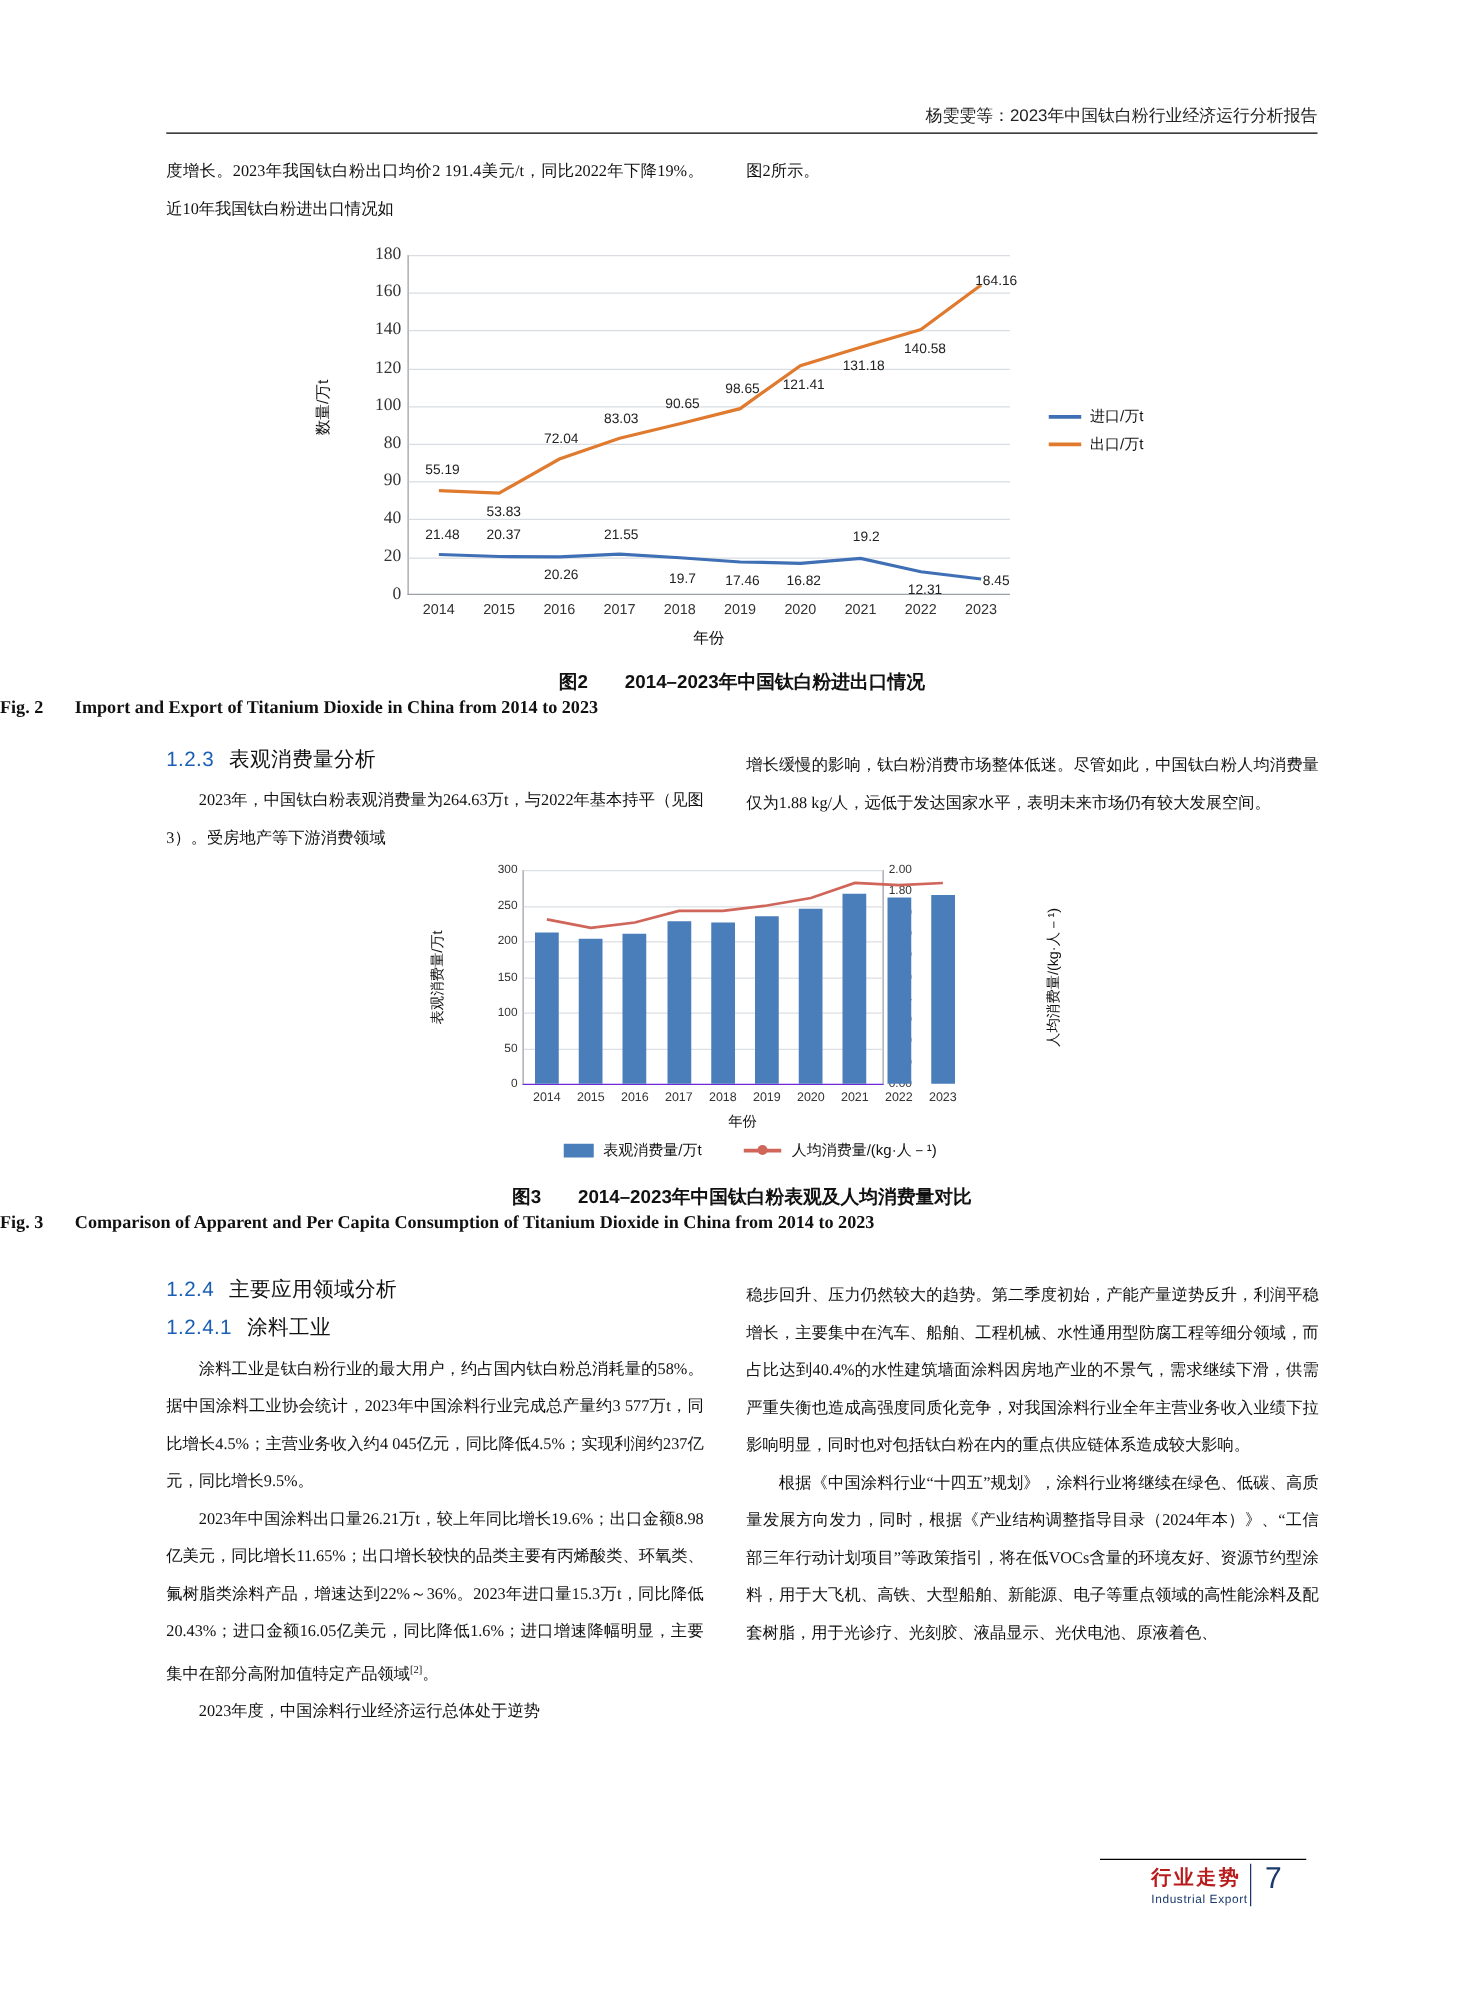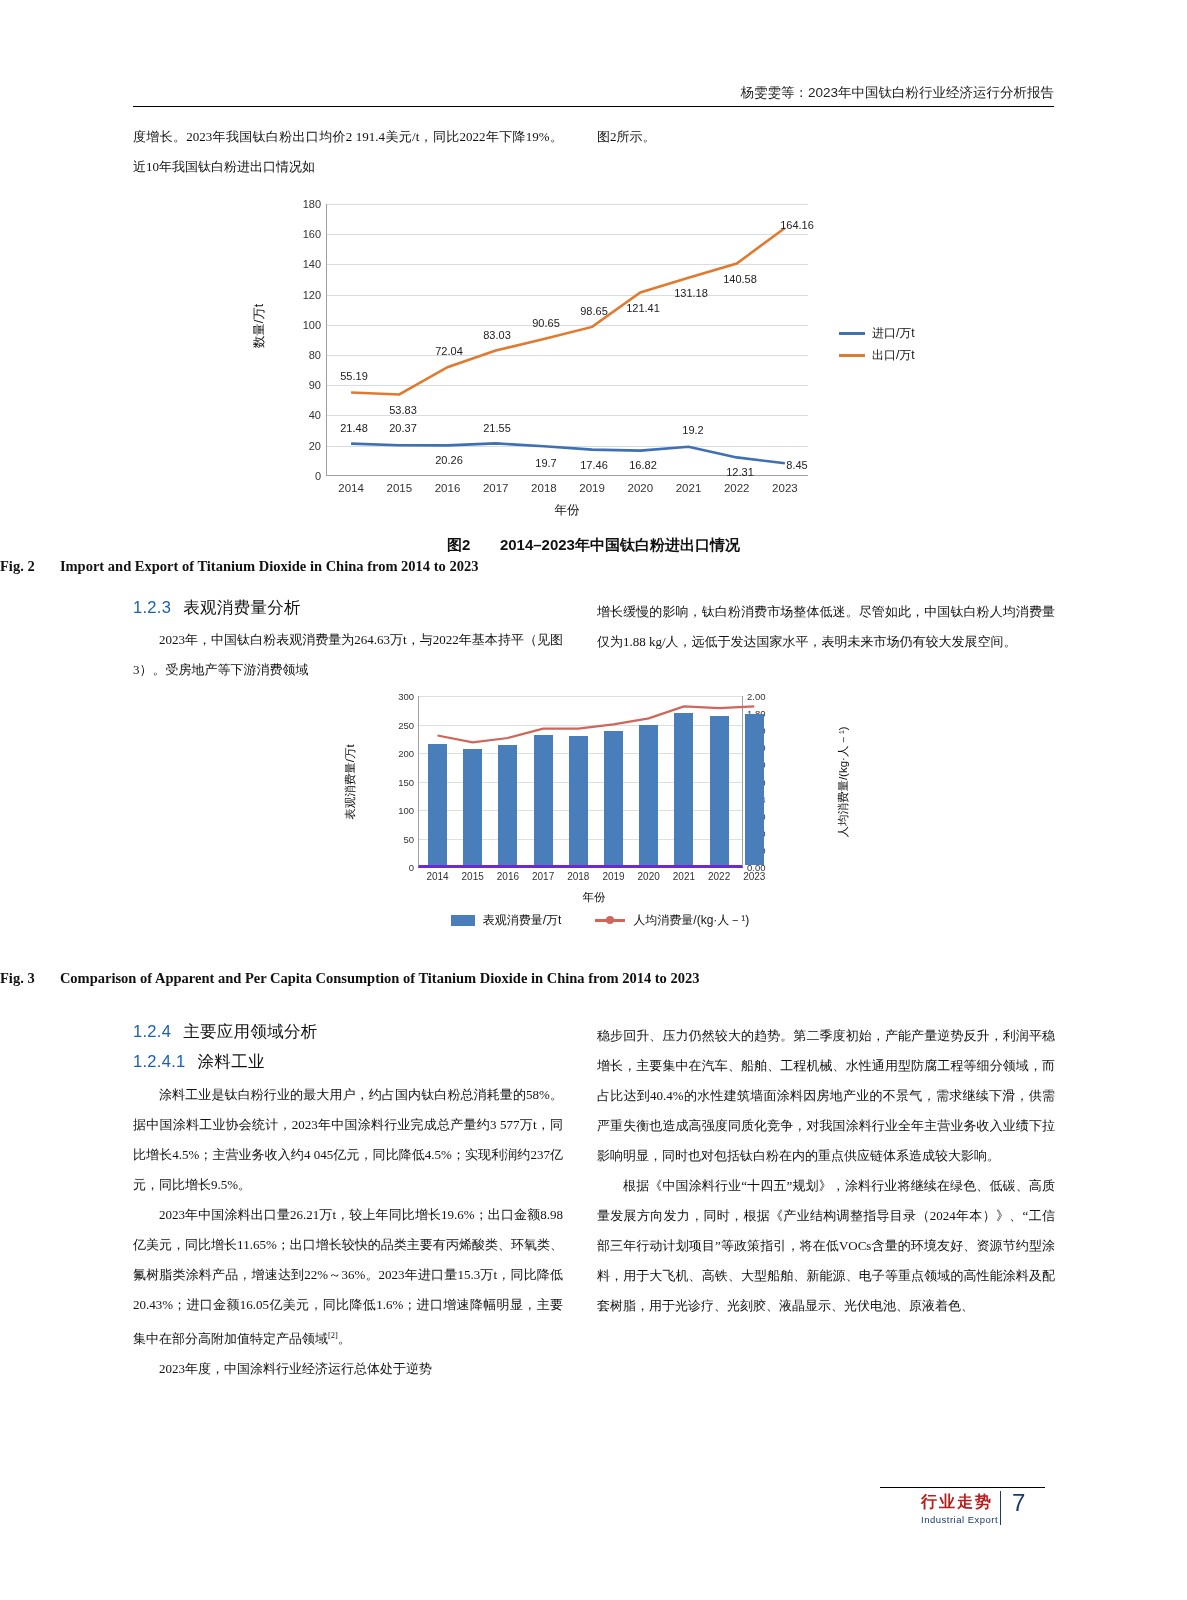--- a/index.html
+++ b/index.html
@@ -50,21 +50,21 @@
   
   #fig2{position:absolute;left:243px;top:196px;width:700px;height:320px;}
   #fig2 .plot{
     position:absolute;left:83px;top:8px;width:482px;height:272px;
     border-left:1px solid #9aa0a6;border-bottom:1px solid #9aa0a6;
     box-sizing:border-box;
   }
   #fig2 .gl{position:absolute;left:0;right:0;height:1px;background:#d9dde1;}
   #fig2 .ytick{
     position:absolute;right:100%;margin-right:6px;transform:translateY(-50%);
-    font-size:11px;color:#333;font-family:Liberation Sans, sans-serif;white-space:nowrap;text-align:right;
+    font-size:14px;color:#333;font-family:Liberation Serif, serif;white-space:nowrap;text-align:right;
   }
   #fig2 .xtick{
     position:absolute;top:100%;margin-top:7px;transform:translateX(-50%);
     font-size:11.5px;color:#333;font-family:"Liberation Sans",sans-serif;
   }
   #fig2 .ylab{
     position:absolute;left:16px;top:130px;transform:translate(-50%,-50%) rotate(-90deg);
     font-size:12.5px;font-family:"Liberation Sans",sans-serif;white-space:nowrap;
   }
   #fig2 .xlab{
@@ -78,23 +78,23 @@
   #fig2 .legend{
     position:absolute;left:596px;top:126px;font-size:12px;
     font-family:"Liberation Sans",sans-serif;line-height:22px;
   }
   #fig2 .legend .row{display:flex;align-items:center;gap:7px;}
   #fig2 .legend .swatch{width:26px;height:3px;display:inline-block;}
 
   
   #fig3{position:absolute;left:330px;top:690px;width:540px;height:250px;}
   #fig3 .plot{
-    position:absolute;left:88px;top:6px;width:325px;height:172px;
+    position:absolute;left:88px;top:6px;width:289px;height:172px;
     border-left:1px solid #9aa0a6;border-right:1px solid #9aa0a6;
-    border-bottom:3px solid #6d28d9;box-sizing:border-box;
+    border-bottom:1px solid #6d28d9;box-sizing:border-box;
   }
   #fig3 .gl{position:absolute;left:0;right:0;height:1px;background:#dcdfe3;}
   #fig3 .ytick,#fig3 .y2tick{
     position:absolute;transform:translateY(-50%);
     font-size:9.5px;color:#333;font-family:"Liberation Sans",sans-serif;white-space:nowrap;
   }
   #fig3 .ytick{right:100%;margin-right:5px;}
   #fig3 .y2tick{left:100%;margin-left:5px;}
   #fig3 .xtick{
     position:absolute;top:100%;margin-top:6px;transform:translateX(-50%);
@@ -319,20 +319,25 @@
         <span class="sw-bar"></span>
         <span>表观消费量/万t</span>
       </div>
       <div class="row">
         <span class="sw-line"></span>
         <span>人均消费量/(kg·人－¹)</span>
       </div>
     </div>
   </div>
 
+  <div class="cap" style="top:948px;">
+    <span class="cn">图3</span>
+    <span style="display:inline-block;width:22px;"></span>
+    <span class="cn">2014–2023年中国钛白粉表观及人均消费量对比</span>
+  </div>
   <div class="cap-en" style="top:970px;">
     <span>Fig. 3</span>
     <span style="display:inline-block;width:18px;"></span>
     <span>Comparison of Apparent and Per Capita Consumption of Titanium Dioxide in China from 2014 to 2023</span>
   </div>
 
   <div class="sec-h" style="left:133px;top:1021px;">
     <span class="num">1.2.4</span><span class="txt">主要应用领域分析</span>
   </div>
   <div class="sec-h" style="left:133px;top:1051px;">

